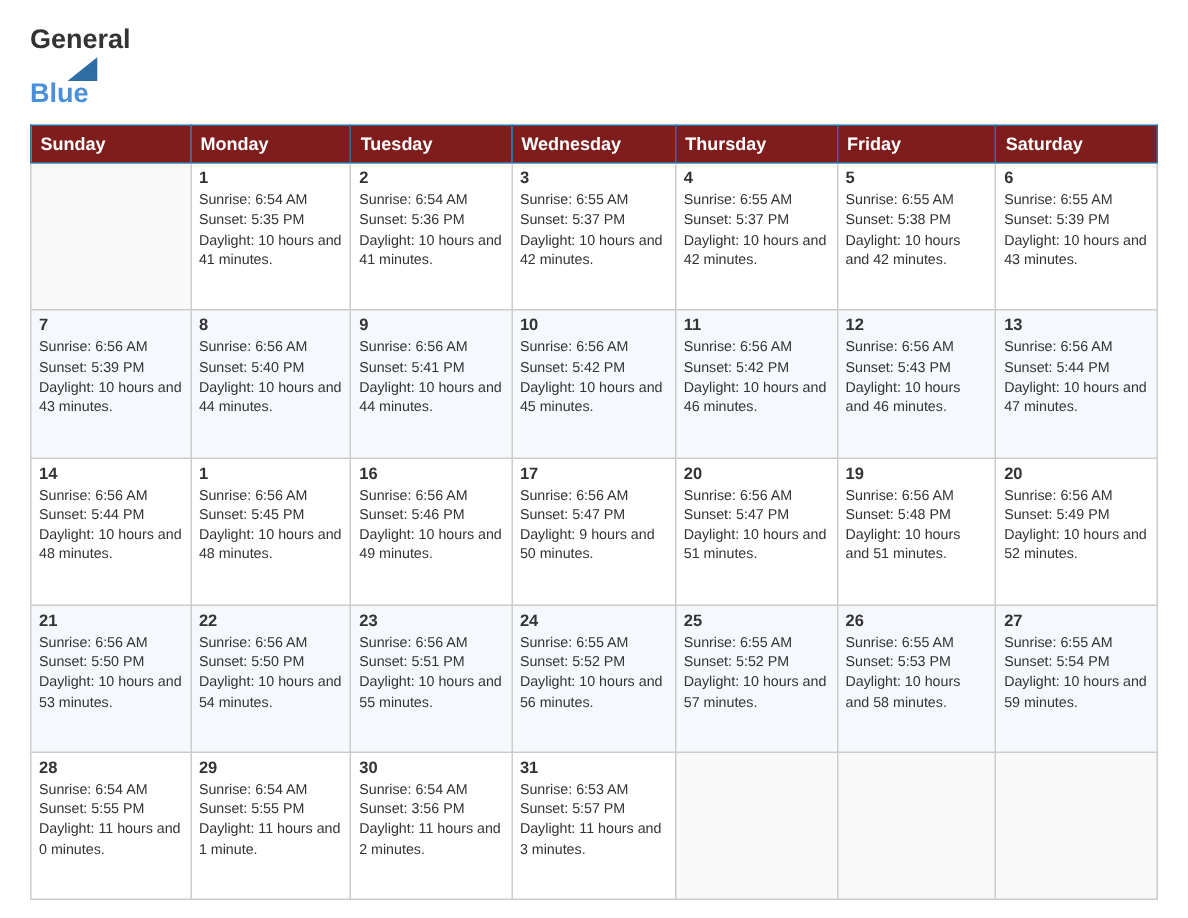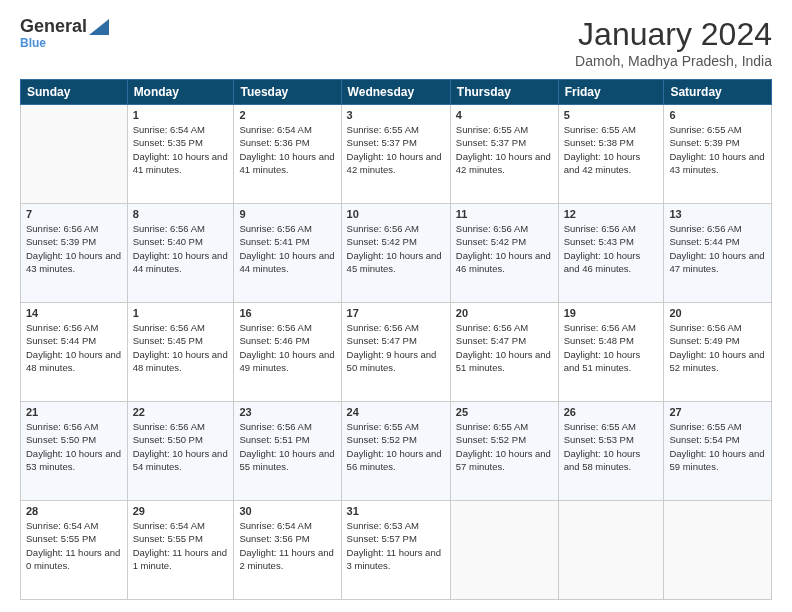--- a/index.html
+++ b/index.html
@@ -22,21 +22,21 @@
       justify-content: space-between;
       align-items: flex-start;
       margin-bottom: 10px;
     }
     .calendar-table {
       width: 100%;
       border-collapse: collapse;
       flex: 1;
     }
     .calendar-table th {
-      background-color: #0c4a6e;
+      background-color: #7f1d1d;
       color: #fff;
       font-size: 12px;
       font-weight: bold;
       padding: 5px 6px;
       text-align: left;
       border: 1px solid #2e6da4;
     }
     .calendar-table td {
       border: 1px solid #ccc;
       vertical-align: top;
@@ -62,33 +62,29 @@
     .empty-cell {
       background: #f9f9f9 !important;
     }
   </style>
 </head>
 <body>
 
 <div class="page">
   <div class="header">
   <div style="display:flex;flex-direction:column;line-height:1.2;">
-    <div style="display:flex;align-items:center;">
+    <div style="display:flex;align-items:center;flex-direction:column;">
       <span style="font-size:18px;font-weight:bold;color:#333;">General</span>
       <svg width="20" height="16" viewBox="0 0 20 16" style="margin-left:2px;">
         <polygon points="0,16 20,0 20,16" fill="#2e6da4"></polygon>
       </svg>
     </div>
-    <span style="font-size:12px;font-weight:bold;color:#4a90d9;margin-top:-2px;">Blue</span>
+    <span style="font-size:18px;font-weight:bold;color:#4a90d9;margin-top:-2px;">Blue</span>
   </div>
   <div style="flex:1;"></div>
-  <div style="text-align:right;">
-    <div style="font-size:32px;font-weight:normal;color:#333;">January 2024</div>
-    <div style="font-size:14px;color:#555;">Damoh, Madhya Pradesh, India</div>
-  </div>
 </div>
 
   <table class="calendar-table">
     <thead>
       <tr>
         <th>Sunday</th>
         <th>Monday</th>
         <th>Tuesday</th>
         <th>Wednesday</th>
         <th>Thursday</th>

